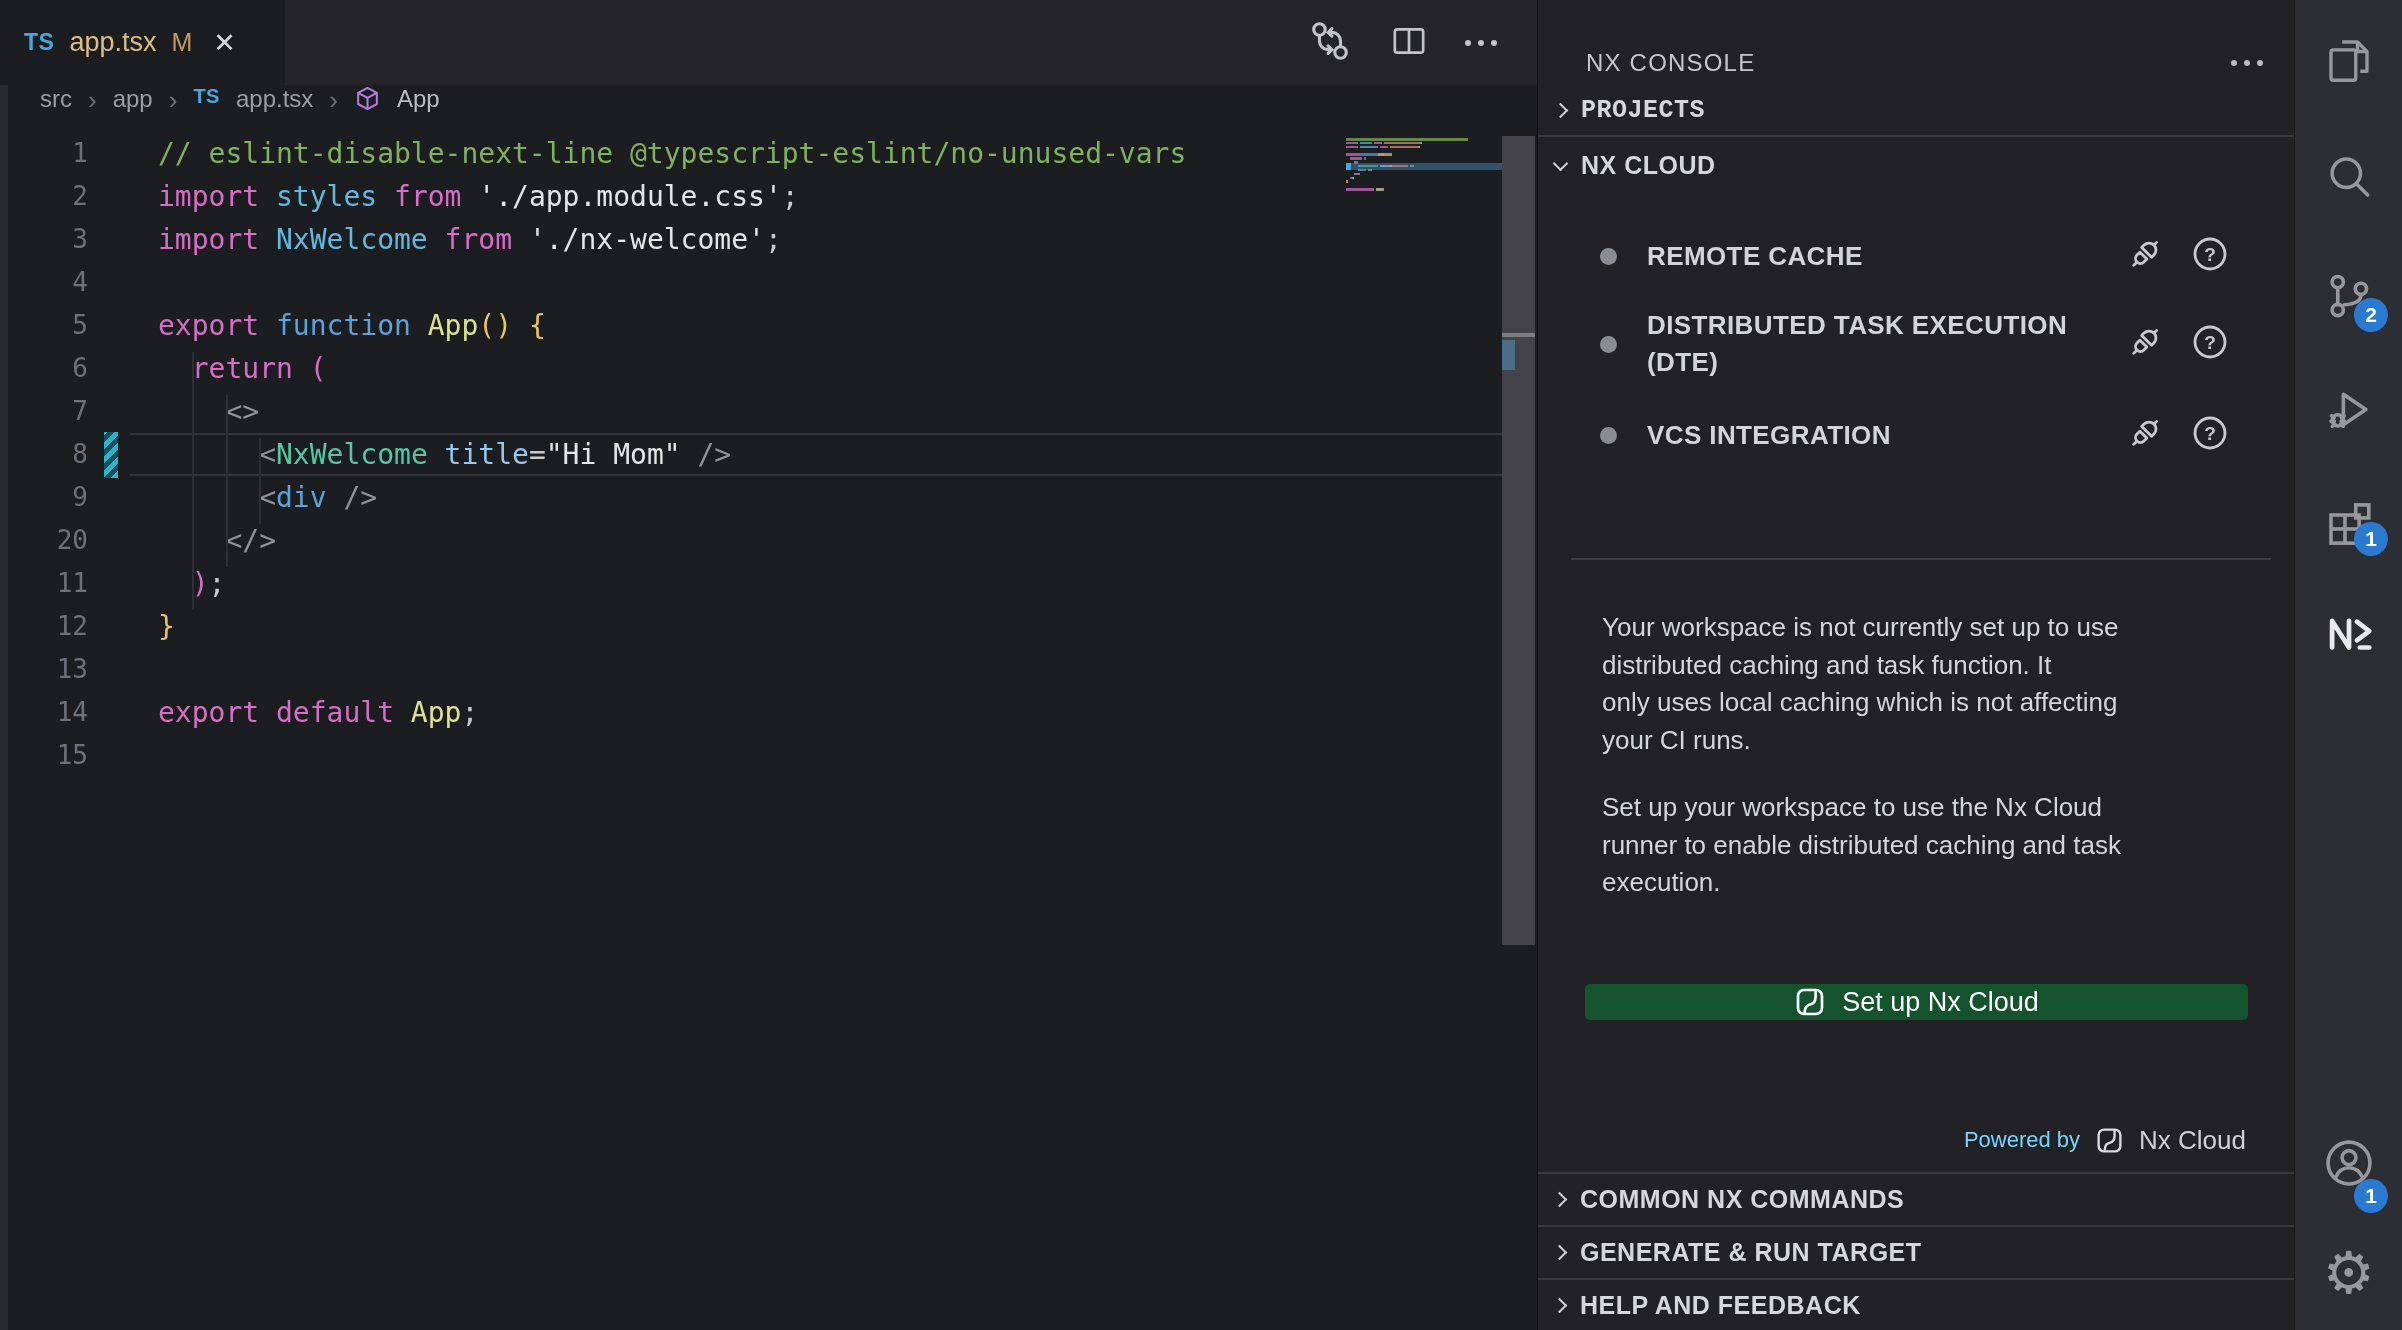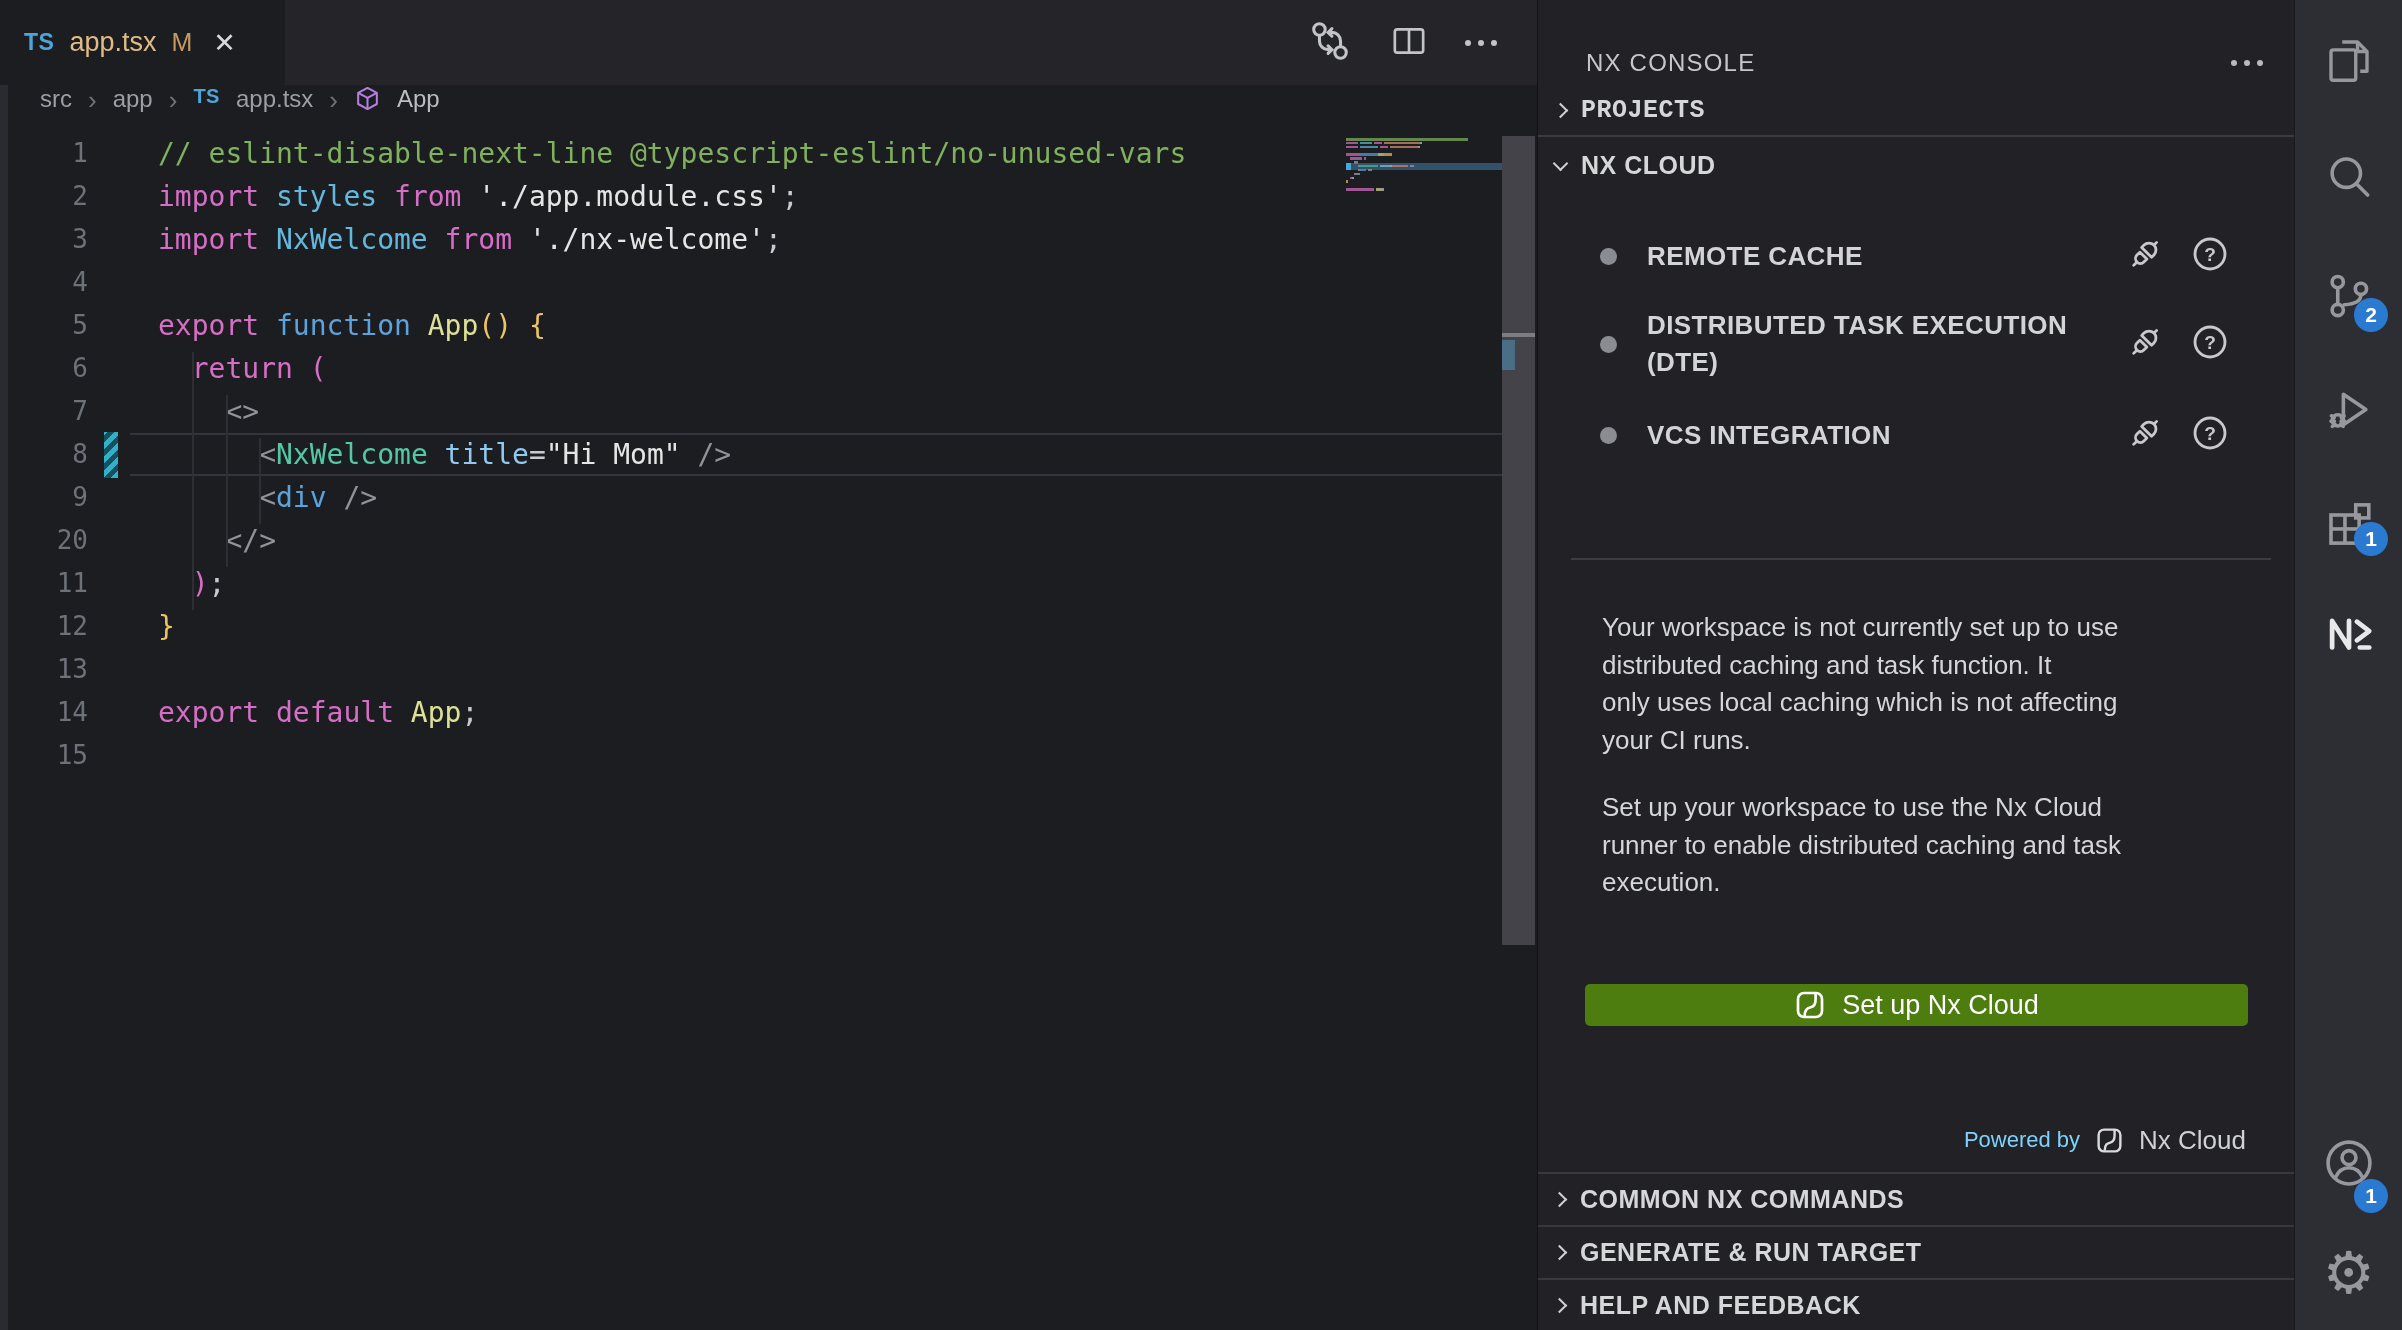--- a/index.html
+++ b/index.html
@@ -75,21 +75,21 @@
   .cloud-dot { width:17px; height:17px; border-radius:50%; background:#8b8c91; margin-right:30px; flex:none; }
   .cloud-label { width:440px; font-weight:bold; font-size:26px; line-height:37px;
                  letter-spacing:.4px; color:#d3d4d6; }
   .cloud-icons { margin-left:auto; display:flex; align-items:center; gap:24px; color:#c9c9cd; }
   .cloud-icons svg { cursor:pointer; }
 
   .panel-divider { position:absolute; left:33px; width:700px; top:558px; height:2px; background:#3c3c42; }
   .para { position:absolute; left:64px; font-size:26px; line-height:37.5px; color:#d5d6d8; }
   .para-1 { top:609px; } .para-2 { top:789px; }
 
-  .setup-btn { position:absolute; left:47px; top:984px; width:663px; height:42px; background:#4d7c0f;
+  .setup-btn { position:absolute; left:47px; top:984px; width:663px; height:36px; background:#14532d;
                border-radius:5px; color:#ffffff; font-size:27px; display:flex; align-items:center;
                justify-content:center; gap:16px; cursor:pointer; border:none; }
   .powered { position:absolute; right:48px; top:1118px; height:44px; display:flex; align-items:center; gap:15px; }
   .powered-label { font-size:22px; color:#7dd3fc; }
   .powered-brand { font-size:26px; color:#d0d1d4; }
   .powered svg { color:#d9dadc; }
 
   .bottom-row { position:absolute; left:0; right:0; height:53px; border-top:2px solid #38383e;
                 display:flex; align-items:center; gap:15px; padding-left:16px; cursor:pointer; }
   .bottom-row .sec-label { font-size:25px; }

